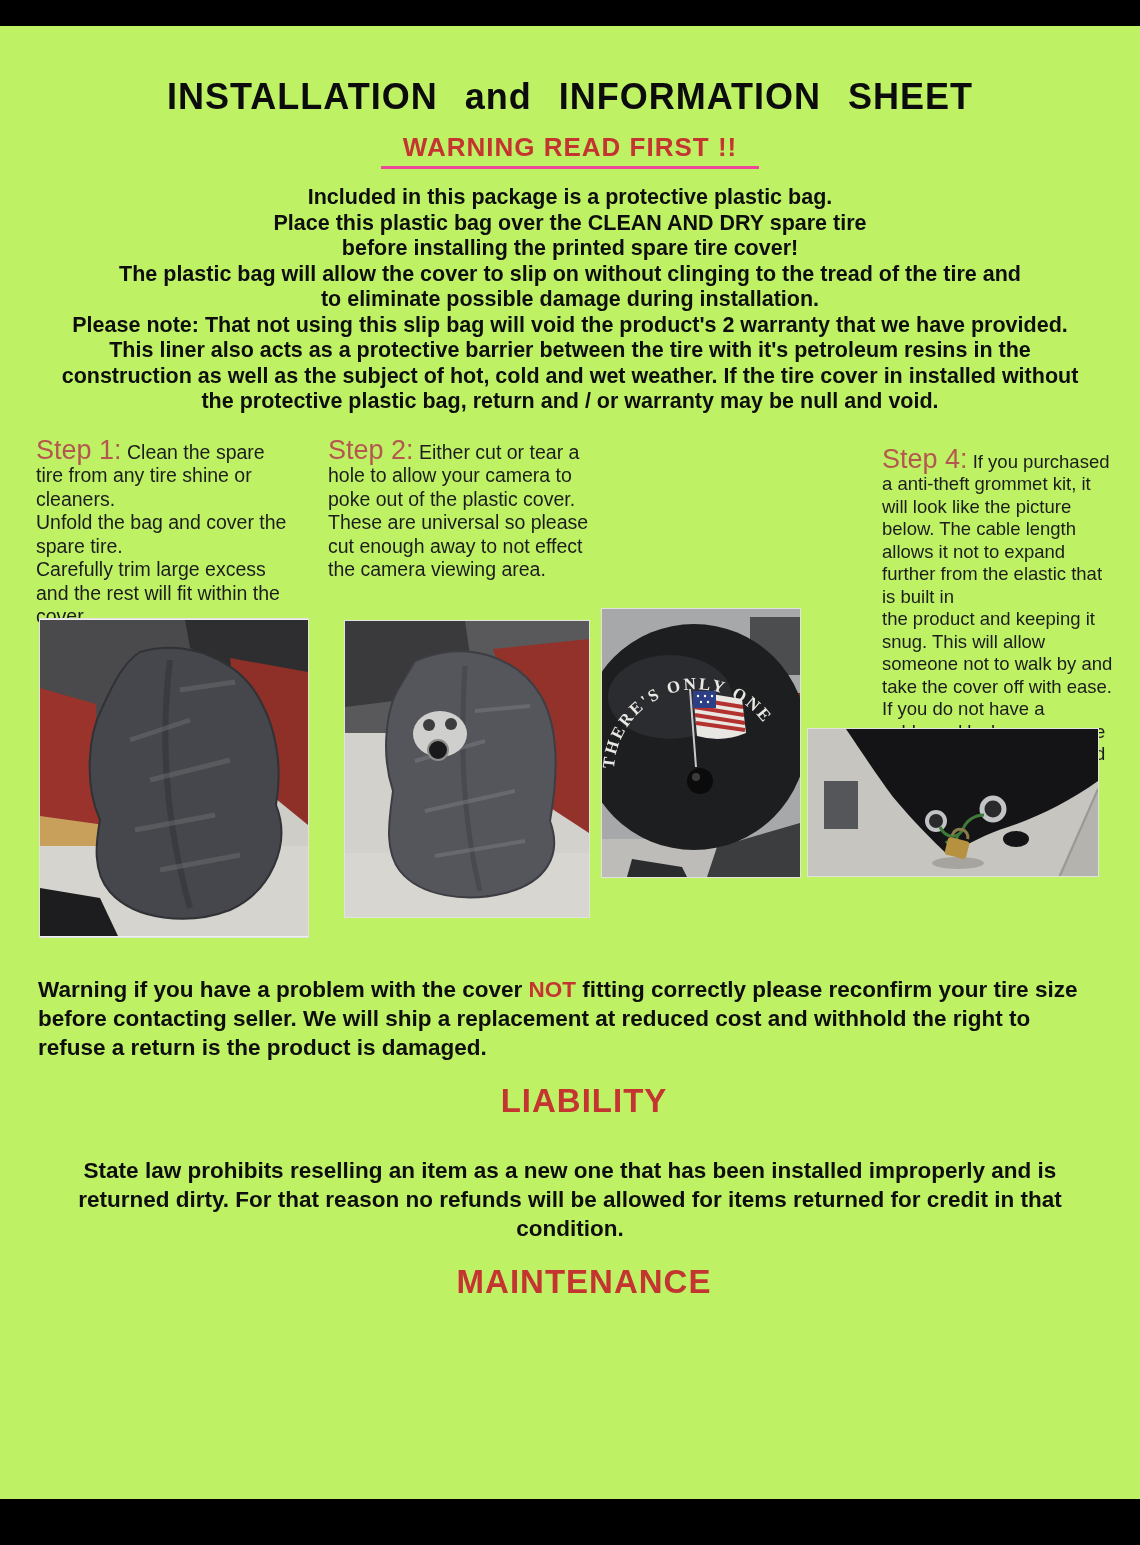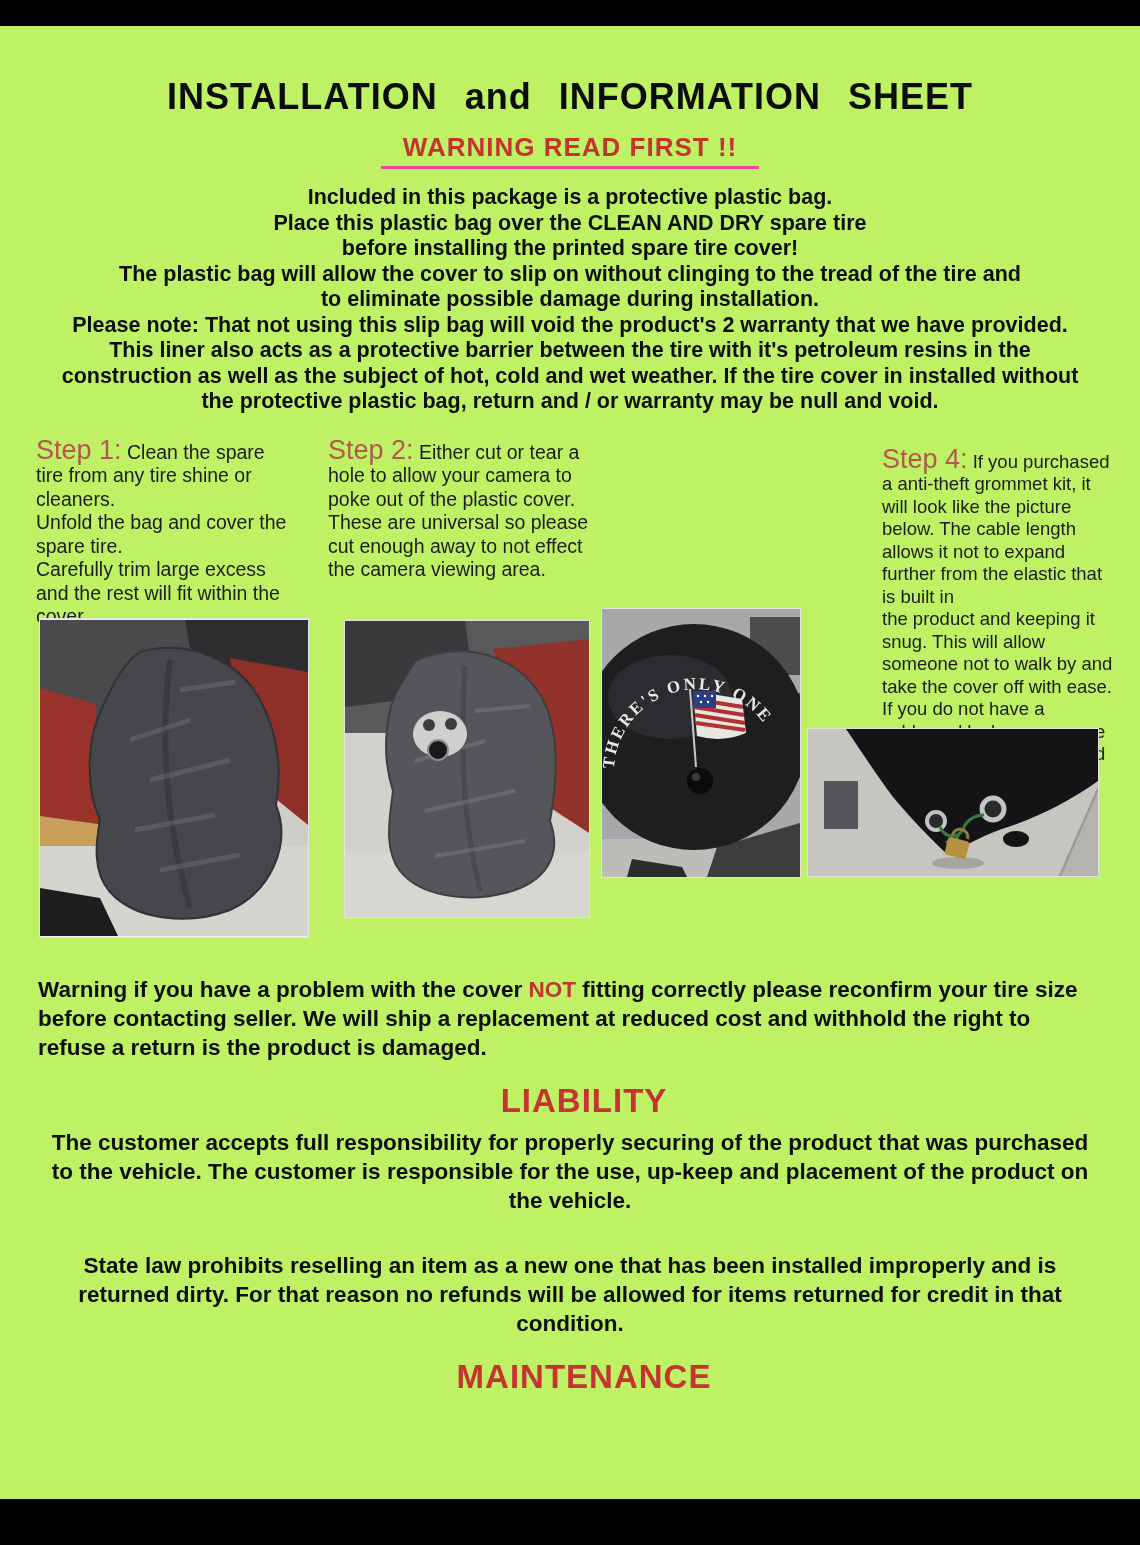--- a/index.html
+++ b/index.html
@@ -177,21 +177,20 @@
         <rect x="138" y="110" width="22" height="18" rx="3" fill="#b59140" transform="rotate(14 149 119)"></rect>
       </svg>
 
     </div>
 
     <p class="warnpara"><span>Warning if you have a problem with the cover  </span><span class="red">NOT</span><span> fitting correctly please reconfirm your tire size
  before contacting seller. We will ship a replacement at reduced cost and withhold the right to
  refuse a return is the product is damaged.</span></p>
 
     <h2 class="redhead">LIABILITY</h2>
-    <p class="centerb">The customer accepts full responsibility for properly securing of the product that was purchased to the vehicle.  The customer is responsible for the use, up-keep and placement of the product on the vehicle.</p>
     <p class="centerb gap">State law prohibits reselling an item as a new one that has been installed improperly and is returned dirty. For that reason no refunds will be allowed for items returned for credit in that condition.</p>
 
     <h2 class="redhead">MAINTENANCE</h2>
 
   </div>
 
   <div class="bar bottom"></div>
 </div>
 
 </body></html>

